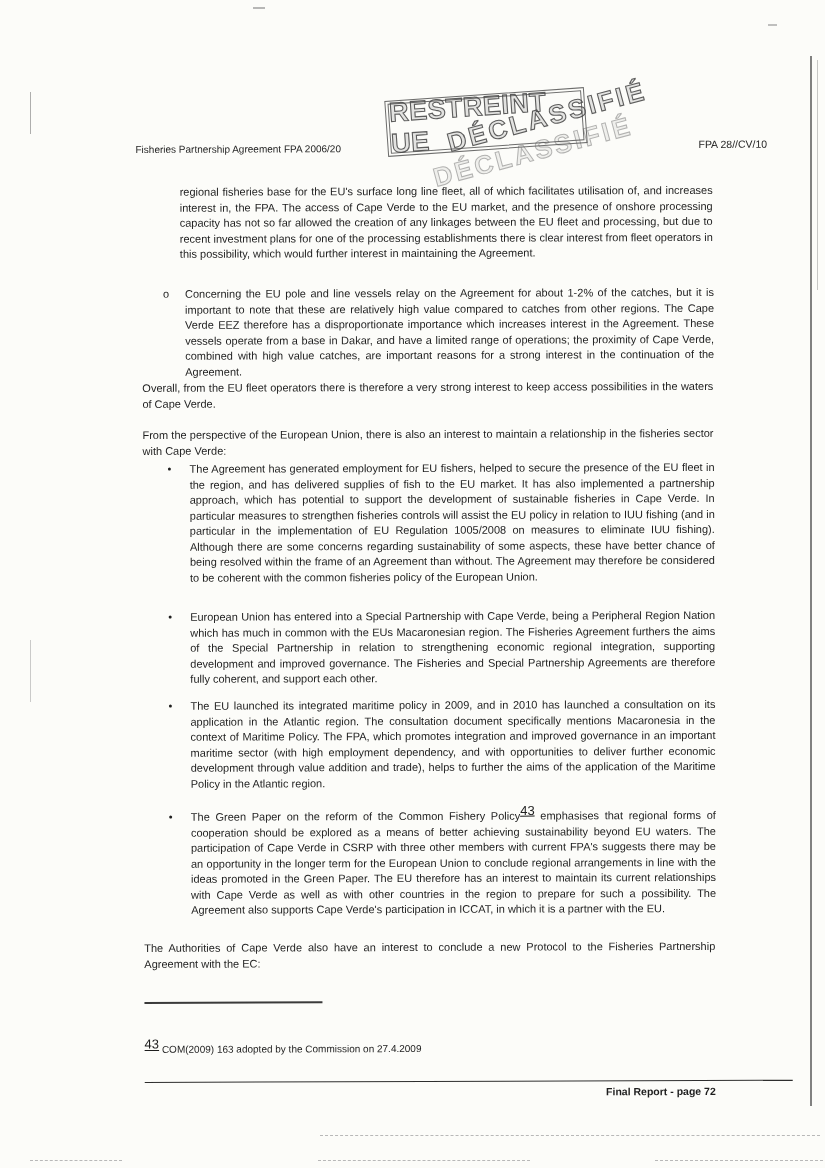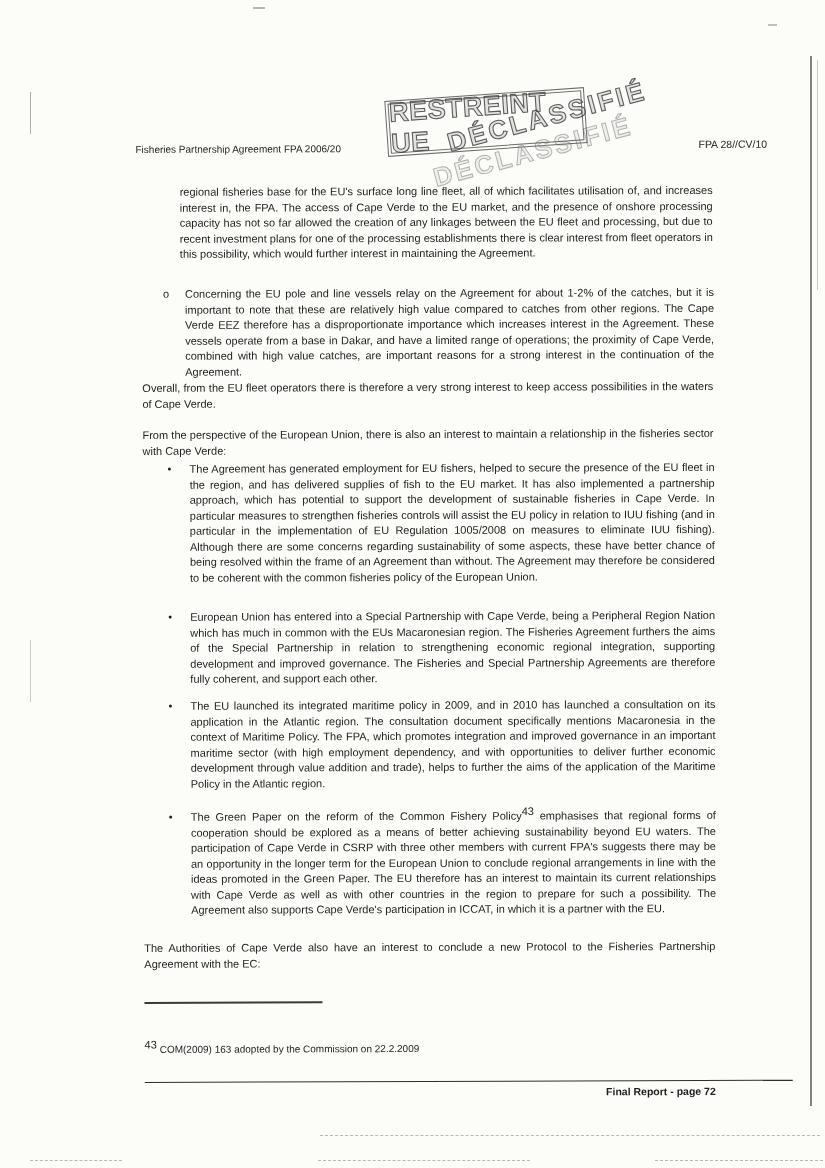--- a/index.html
+++ b/index.html
@@ -10,21 +10,21 @@
     font-family:"Liberation Sans", sans-serif; color:#1e1e1e;
   }
   .content { position:absolute; inset:0; transform:rotate(-0.2deg); }
 
   .hdr-left  { position:absolute; left:137px; top:143px; font-size:10px; font-weight:normal; }
   .hdr-right { position:absolute; left:700px; top:139px; font-size:10.5px; }
 
   .para { position:absolute; font-size:11px; line-height:15.5px; text-align:justify; }
   .bullet { padding-left:26px; }
   .marker { position:absolute; left:4px; top:0; font-size:11px; }
-  sup.fn { font-size:11px; vertical-align:super; line-height:0; }
+  sup.fn { font-size:13px; vertical-align:super; line-height:0;text-decoration:underline; }
 
   
   .stamp { position:absolute; font-weight:bold; color:rgba(90,90,90,0.15);
            -webkit-text-stroke:1.1px rgba(72,72,72,0.88); pointer-events:none; z-index:3; }
   .stamp-restreint {
     left:386px; top:94px; width:200px; height:56px;
     border:4px double rgba(72,72,72,0.8); transform:rotate(-4deg);
     display:flex; align-items:center; justify-content:center;
     font-size:27px; letter-spacing:0.5px;
   }
@@ -107,19 +107,19 @@
     </div>
 
     <div class="para bullet" style="left:164px; top:809px; width:551px;">
       <span class="marker">•</span>
       <span><span>The Green Paper on the reform of the Common Fishery Policy</span><sup class="fn">43</sup><span> emphasises that regional forms of cooperation should be explored as a means of better achieving sustainability beyond EU waters. The participation of Cape Verde in CSRP with three other members with current FPA's suggests there may be an opportunity in the longer term for the European Union to conclude regional arrangements in line with the ideas promoted in the Green Paper. The EU therefore has an interest to maintain its current relationships with Cape Verde as well as with other countries in the region to prepare for such a possibility. The Agreement also supports Cape Verde's participation in ICCAT, in which it is a partner with the EU.</span></span>
     </div>
 
     <p class="para" style="left:143px; top:940px; width:571px;">The Authorities of Cape Verde also have an interest to conclude a new Protocol to the Fisheries Partnership Agreement with the EC:</p>
 
     <div class="footnote-rule"></div>
-    <div class="footnote"><sup class="fn">43</sup><span> COM(2009) 163 adopted by the Commission on 22.2.2009</span></div>
+    <div class="footnote"><sup class="fn">43</sup><span> COM(2009) 163 adopted by the Commission on 27.4.2009</span></div>
 
     <div class="footer-rule"></div>
     <div class="footer-text">Final Report - page 72</div>
 
   </div>
 </div>
 
 </body></html>

